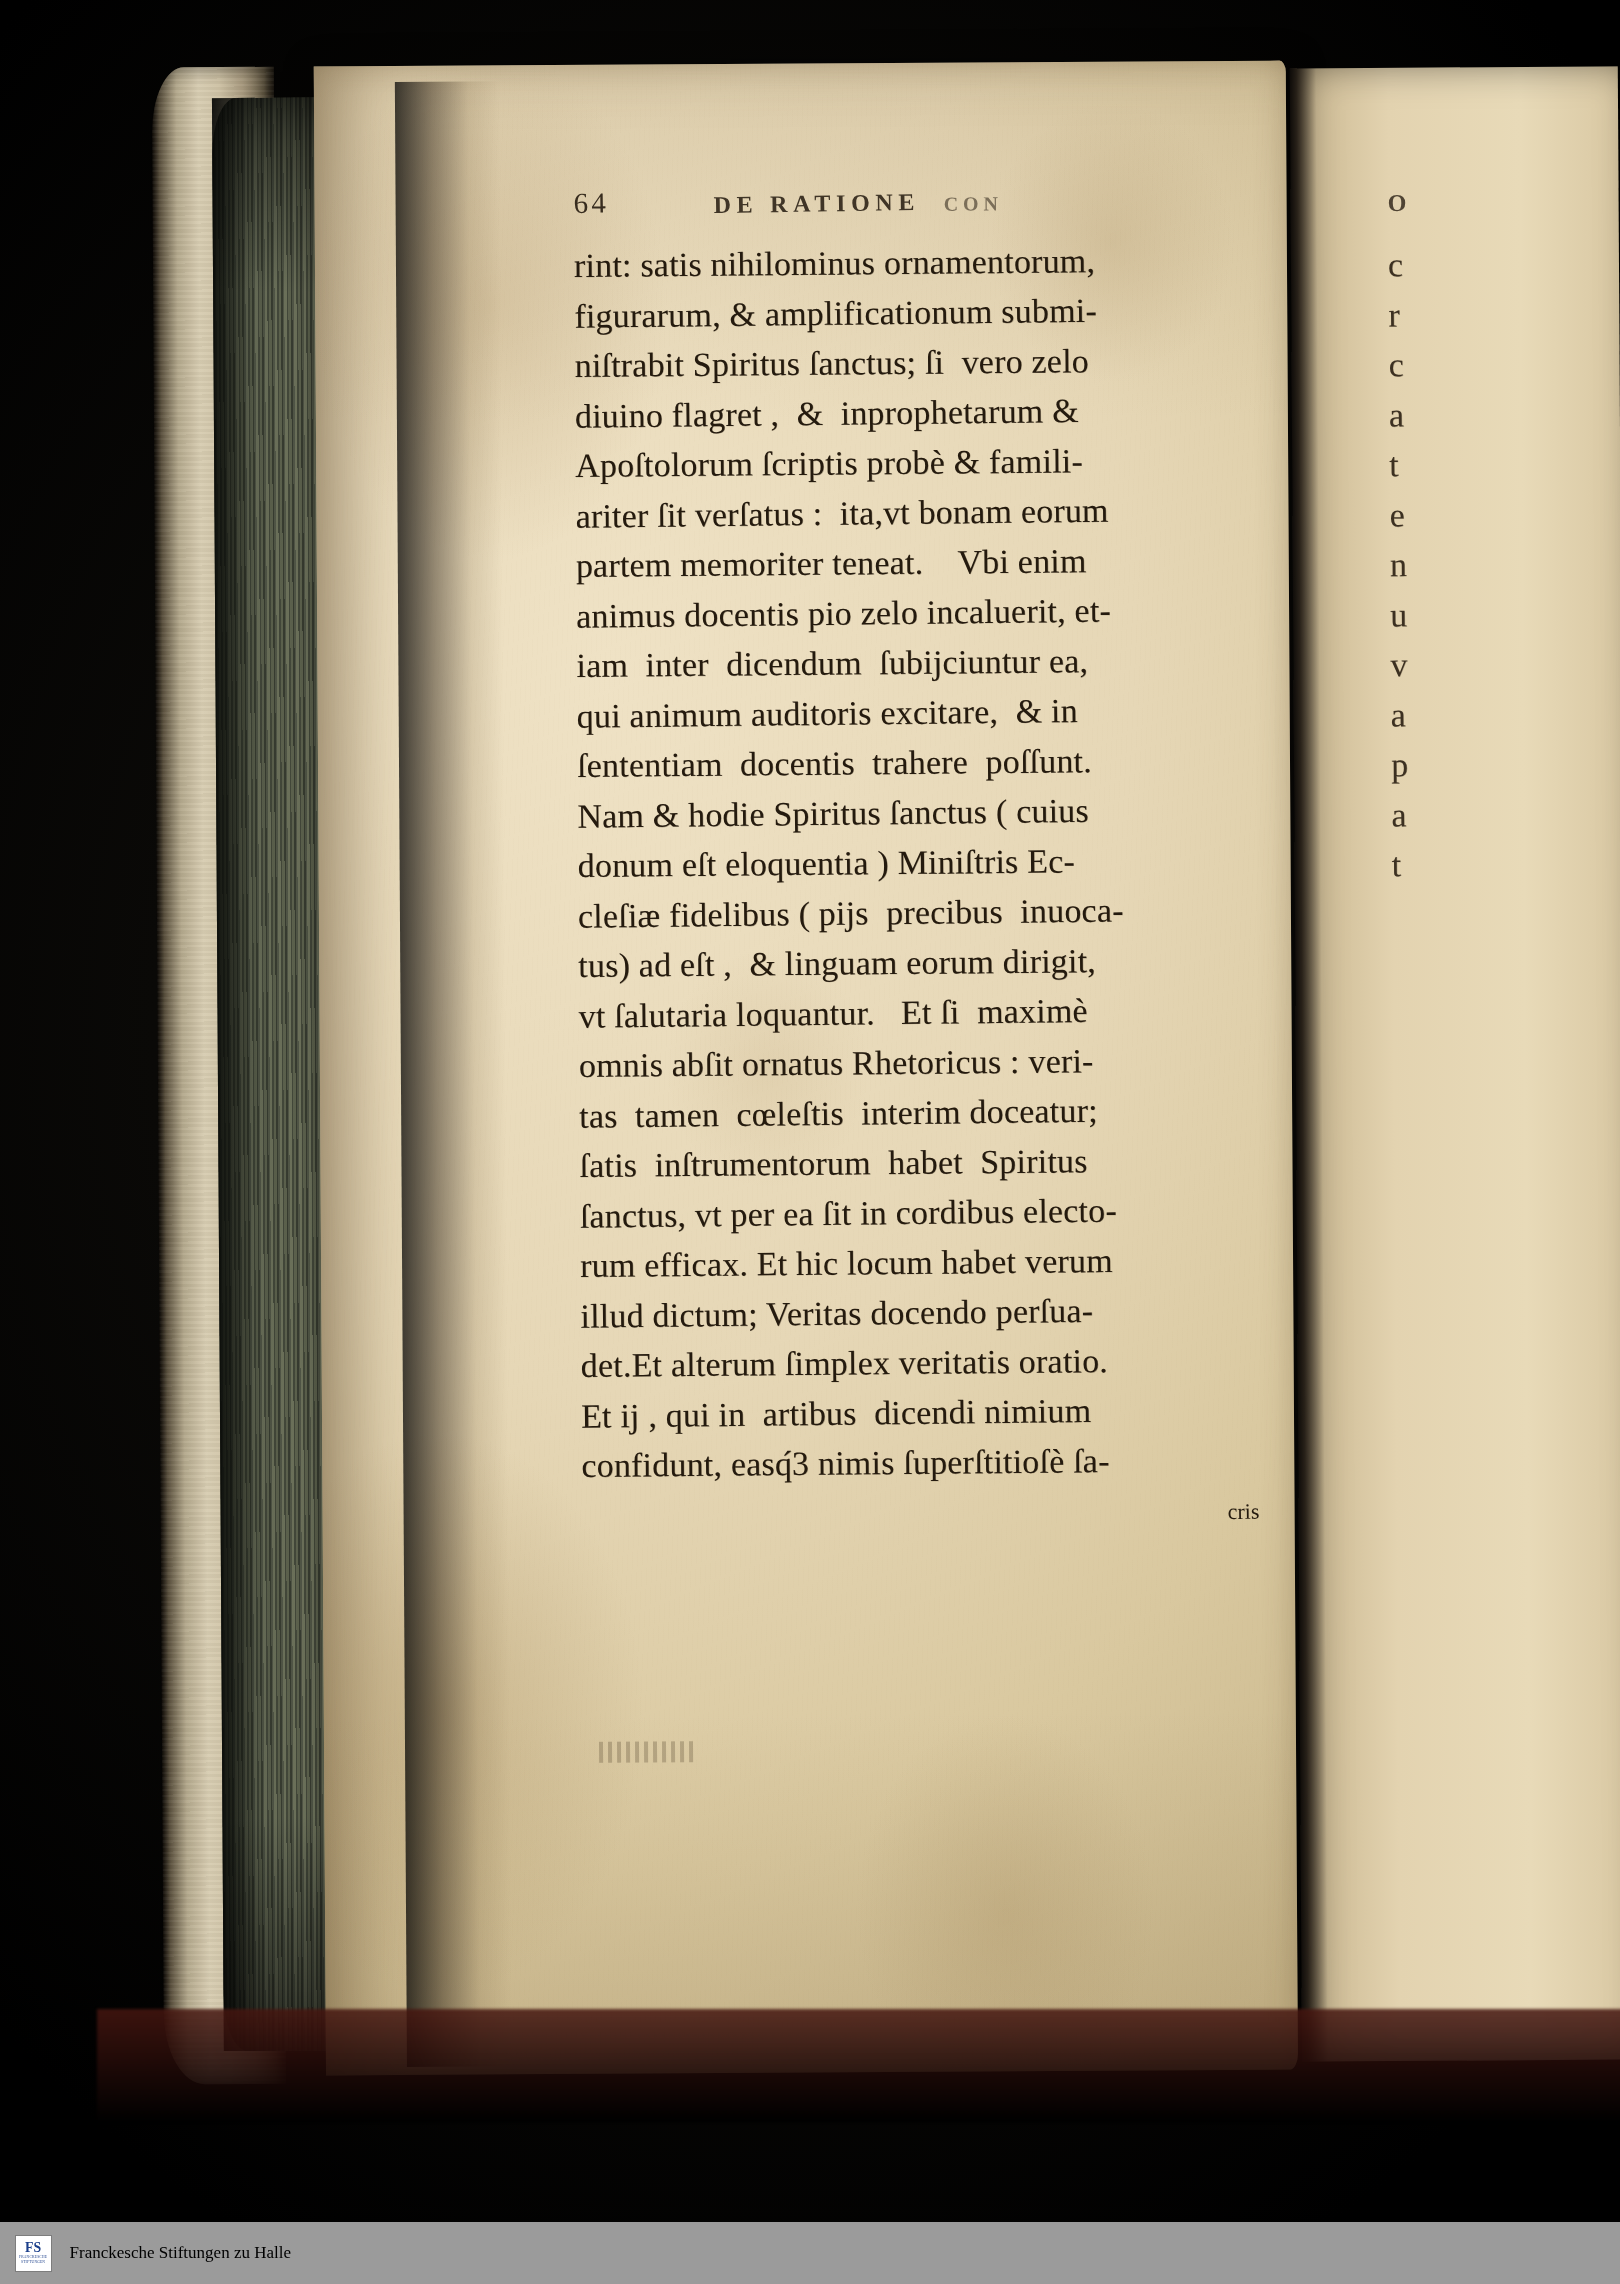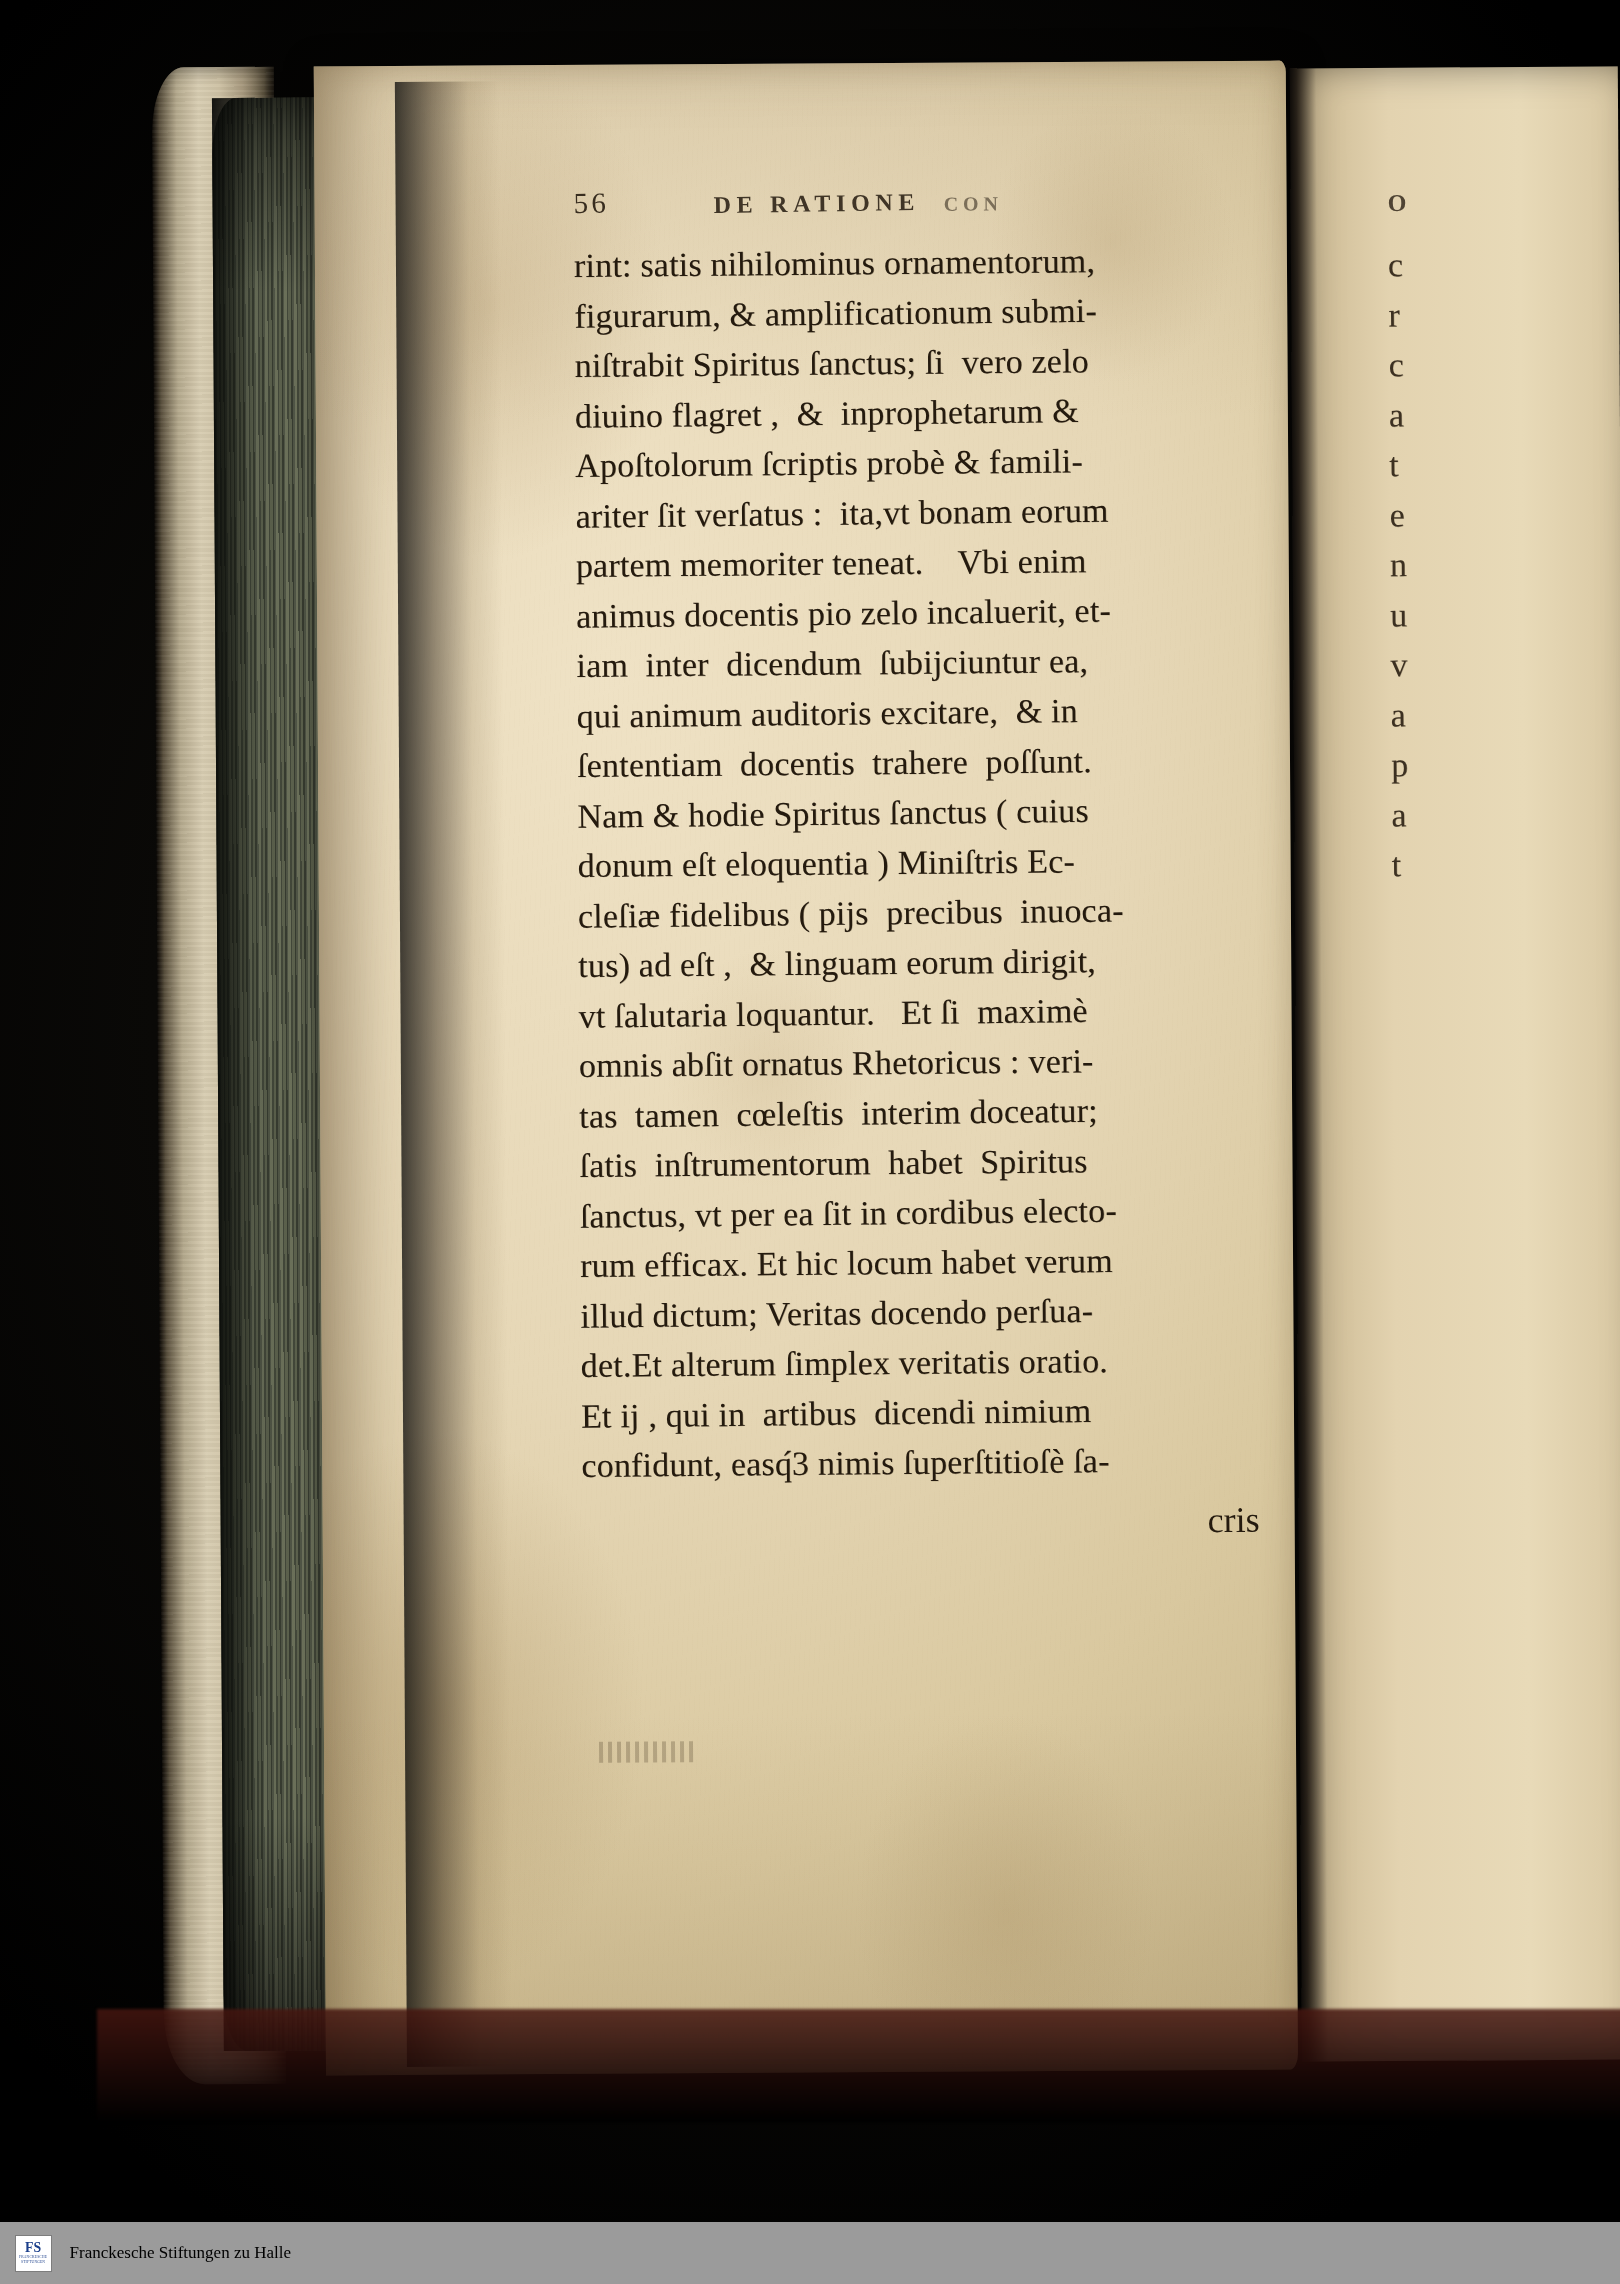--- a/index.html
+++ b/index.html
@@ -234,21 +234,21 @@
   .tline:nth-child(odd)  { transform: rotate(-0.18deg); }
   .tline:nth-child(even) { transform: rotate(-0.30deg); }
 
   .catchword-row {
     margin-top: 13px;
     display: flex;
     justify-content: flex-end;
     padding-right: 3.2px;
   }
   .catchword {
-    font-size: 36px;
+    font-size: 22px;
     color: #241a0e;
     transform: rotate(-0.4deg);
   }
   .press-smudge {
     position: absolute;
     left: 275px;
     top: 1677px;
     width: 97px;
     height: 21px;
     background:
@@ -360,21 +360,21 @@
   <div class="cover-edge"></div>
   <div class="page-edges"></div>
 
   <div class="page">
     <div class="page-stains"></div>
     <div class="page-fibers"></div>
 
     <div class="textblock">
 
       <div class="running-head">
-        <span class="folio">56</span>
+        <span class="folio">64</span>
         <span class="head-title">DE RATIONE</span>
         <span class="head-sig">CON</span>
       </div>
 
       <div class="body-lines">
         <div class="tline">rint: satis nihilominus ornamentorum,</div>
         <div class="tline">figurarum, &amp; amplificationum submi-</div>
         <div class="tline">niſtrabit Spiritus ſanctus; ſi  vero zelo</div>
         <div class="tline">diuino flagret ,  &amp;  inprophetarum &amp;</div>
         <div class="tline">Apoſtolorum ſcriptis probè &amp; famili-</div>

